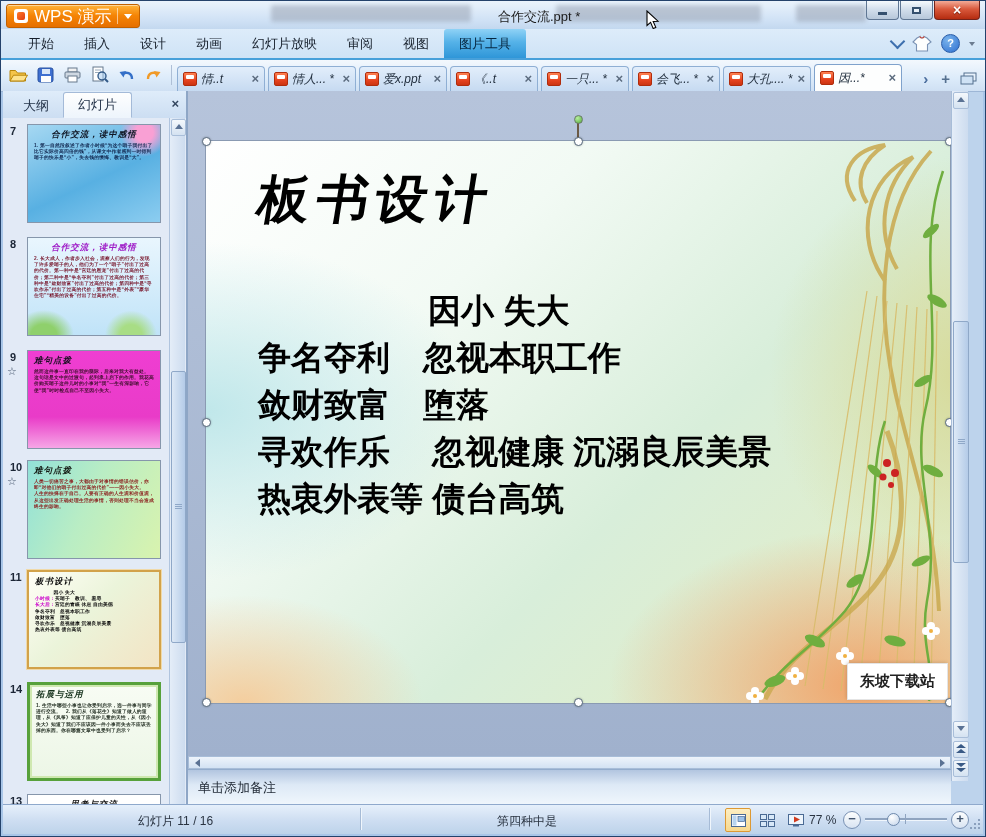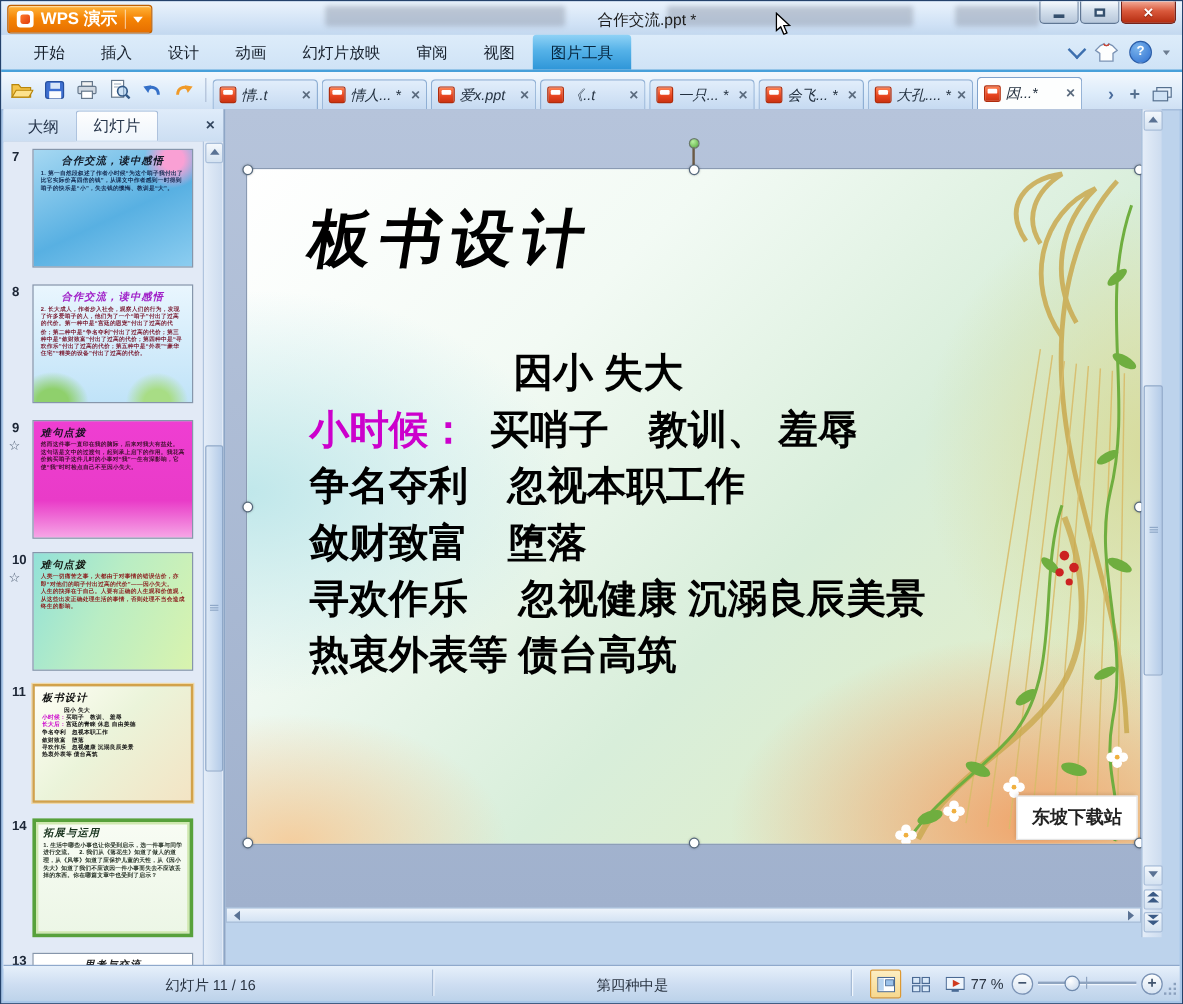--- a/index.html
+++ b/index.html
@@ -4,21 +4,21 @@
 <style>
   html,body{margin:0;padding:0;background:#6b7f9b;font-family:"Liberation Sans","DejaVu Sans",sans-serif;}
   .window{position:relative;width:986px;height:837px;box-sizing:border-box;background:#bdd3ec;
     border:1px solid #24426b;box-shadow:inset 0 0 0 2px #a9c6e8;overflow:hidden;}
   
   .titlebar{position:absolute;left:0;top:0;right:0;height:28px;
     background:linear-gradient(#eaf3fc,#cfe1f5 70%,#c3d8ef);}
   .ghost{position:absolute;top:4px;height:17px;background:#8d96a6;opacity:.45;filter:blur(2px);border-radius:2px;}
   .wps-btn{position:absolute;left:5px;top:3px;height:22px;display:flex;align-items:center;gap:6px;
     padding:0 7px;background:linear-gradient(#ffb43a,#f58405 48%,#e66f00);border:1px solid #c06000;
-    border-radius:3px;color:#fff;font-weight:bold;font-size:14px;box-shadow:inset 0 1px 0 rgba(255,255,255,.5);}
+    border-radius:3px;color:#fff;font-weight:normal;font-size:17px;box-shadow:inset 0 1px 0 rgba(255,255,255,.5);}
   .wps-logo{width:14px;height:14px;background:#fff;border-radius:3px;position:relative;}
   .wps-logo::after{content:"";position:absolute;left:3px;top:3px;width:8px;height:8px;border-radius:2px;
     background:linear-gradient(135deg,#ff7a2a,#e03c10);}
   .wps-sep{width:1px;height:16px;background:rgba(255,255,255,.55);}
   .wps-caret{width:0;height:0;border-left:4px solid transparent;border-right:4px solid transparent;border-top:5px solid #fff;}
   .doc-title{position:absolute;left:497px;top:7px;font-size:13px;color:#1c1c1c;}
   .cursor{position:absolute;left:645px;top:9px;}
   .win-btns{position:absolute;right:5px;top:0;display:flex;}
   .wbtn{width:31px;height:18px;margin-left:1px;border:1px solid #5f7693;border-top:none;border-radius:0 0 4px 4px;
     background:linear-gradient(#f6fafd,#d3dfec 45%,#b7c7da);display:flex;align-items:center;justify-content:center;}
@@ -431,21 +431,20 @@
                 <circle r="4" cx="5" cy="0" fill="#fff"></circle>
                 <circle r="4" cx="0" cy="-5" fill="#fff"></circle>
                 <circle r="4" cx="0" cy="5" fill="#fff"></circle>
                 <circle r="2" fill="#f0b040"></circle>
               </g>
           </g>
         </svg>
         <div class="slide-title">板书设计</div>
         <div class="slide-body">
             <div class="sline" style="padding-left: 170px;"><span style="color: rgb(0, 0, 0);">因小 失大</span></div>
-            <div class="sline"><span style="color: rgb(204, 0, 204);">小时候：</span><span style="color: rgb(0, 0, 0);">  买哨子　教训、 羞辱</span></div>
             <div class="sline"><span style="color: rgb(0, 0, 0);">争名夺利　忽视本职工作</span></div>
             <div class="sline"><span style="color: rgb(0, 0, 0);">敛财致富　堕落</span></div>
             <div class="sline"><span style="color: rgb(0, 0, 0);">寻欢作乐　 忽视健康 沉溺良辰美景</span></div>
             <div class="sline"><span style="color: rgb(0, 0, 0);">热衷外表等 债台高筑</span></div>
           </div>
         <div class="watermark">东坡下载站</div>
 
         <div class="rot-stem"></div>
         <div class="rot-handle"></div>
         <div class="handle" style="left:-4px;top:-4px;"></div>
@@ -485,20 +484,23 @@
 
     <div class="hscroll">
       <div class="hs-left">
           <div class="tri-left"></div>
         </div>
       <div class="hs-right">
           <div class="tri-right"></div>
         </div>
     </div>
 
+    <div class="notes">
+      <span>单击添加备注</span>
+    </div>
   </div>
 
   <div class="statusbar">
     <div class="sb-text" style="left:135px;">幻灯片 11 / 16</div>
     <div class="sb-sep" style="left:357px;"></div>
     <div class="sb-text" style="left:494px;">第四种中是</div>
     <div class="sb-sep" style="left:706px;"></div>
     <div class="vbtns">
       <div class="vbtn active">
         <svg width="15" height="13">

